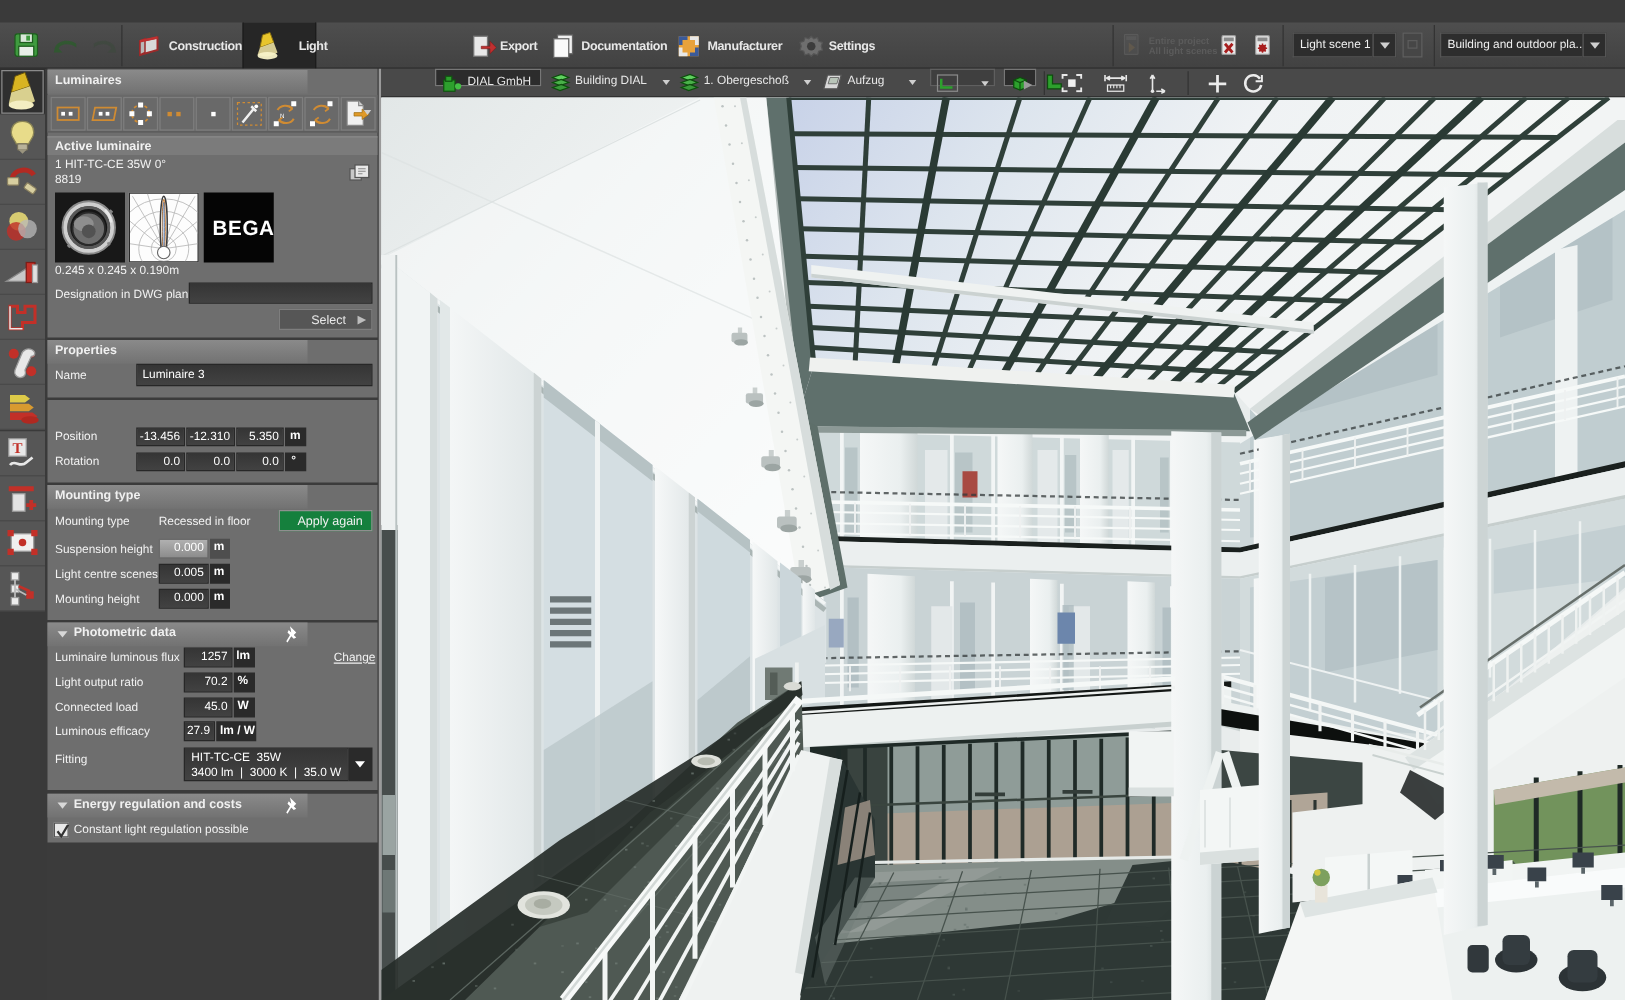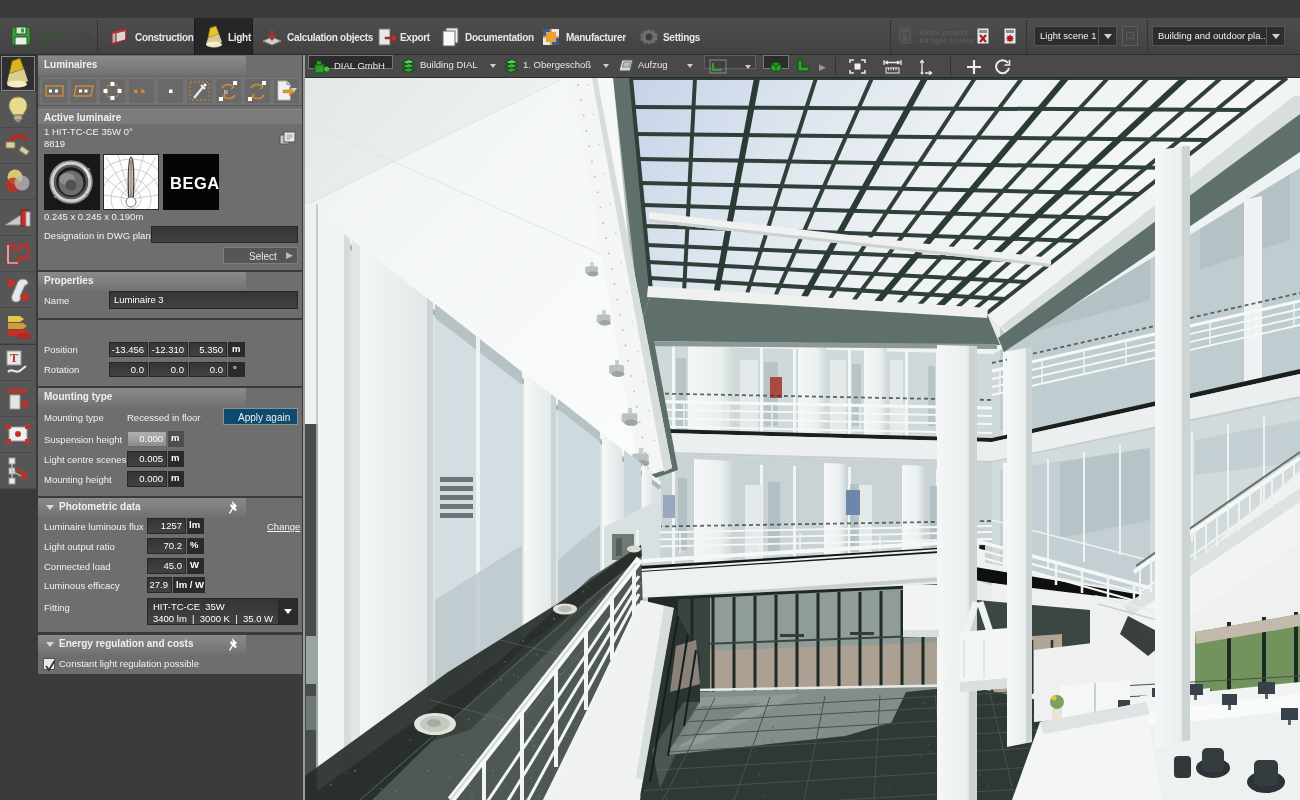--- a/index.html
+++ b/index.html
@@ -39,21 +39,21 @@
   color:#fff; font-size:9.5px; white-space:nowrap; }
 .dunit { position:absolute; background:#2a2a2a; color:#fff; font-size:9.5px; text-align:center; white-space:nowrap; }
 .num { text-align:right; padding-right:4px; }
 .pin { position:absolute; right:7px; top:3px; color:#fff; font-size:12px; }
 .arrowdn { display:inline-block; width:0; height:0; border-left:4px solid transparent;
   border-right:4px solid transparent; border-top:5px solid #cfcfcf; }
 
 
 #vtoolbar { position:absolute; left:305px; top:55px; width:995px; height:23px;
   background:#494949; border-bottom:1px solid #2a2a2a; color:#e8e8e8; font-size:9.5px; white-space:nowrap; }
-#vtoolbar .vi { position:absolute; top:0; height:14px; }
+#vtoolbar .vi { position:absolute; top:0; height:14px;margin-left:40px; }
 
 
 #viewport { position:absolute; left:305px; top:78px; width:995px; height:722px; background:#e9ecec; }
 #viewport svg { display:block; }
 </style>
 </head>
 <body>
 <div id="app">
 
 
@@ -82,31 +82,23 @@
       </svg>
       <span class="lbl" style="left:37px">Construction</span>
     </div>
 
     <div class="tab tabsel" style="left:194px;width:59px">
       <svg class="abs" style="left:7px;top:7px" width="24" height="24" viewBox="0 0 24 24">
         <path d="M8 3 L14 1 L17 9 L6 13 Z" fill="#e8c52c" stroke="#8a7010" stroke-width="0.8"></path>
         <path d="M6 13 L17 9 L20 17 Q13 22 4 19 Z" fill="#f5e9a8" opacity="0.85"></path>
         <ellipse cx="12" cy="19.5" rx="8" ry="3" fill="#f8f2c8" opacity="0.95"></ellipse>
       </svg>
-      <span class="lbl" style="left:33px">Light</span>
-    </div>
-
-    <div class="tab" style="left:253px;width:118px">
-      <svg class="abs" style="left:8px;top:10px" width="22" height="18" viewBox="0 0 22 18">
-        <path d="M2 13 L11 9 L20 13 L11 17 Z" fill="#d0d0d0" stroke="#888"></path>
-        <rect x="9.5" y="2" width="3" height="9" fill="#b03030"></rect>
-        <path d="M11 13 L7 8 L15 8 Z" fill="#b03030"></path>
-      </svg>
-      <span class="lbl" style="left:34px">Calculation objects</span>
-    </div>
+      <span class="lbl" style="left:44px">Light</span>
+    </div>
+
 
     <div class="tab" style="left:371px;width:62px">
       <svg class="abs" style="left:6px;top:9px" width="20" height="20" viewBox="0 0 20 20">
         <rect x="2" y="2" width="11" height="16" fill="#e8e8e8" stroke="#777"></rect>
         <path d="M8 10 L15 10 L15 6 L20 11 L15 16 L15 12 L8 12 Z" fill="#c03030" stroke="#7c1c1c" stroke-width="0.5"></path>
       </svg>
       <span class="lbl" style="left:29px">Export</span>
     </div>
 
     <div class="tab" style="left:433px;width:100px">
@@ -423,21 +415,21 @@
     <div class="dunit" style="left:191px;top:307px;width:17px;height:15px">
         <span class="abs" style="left:5px;top:1px;font-weight:bold">°</span>
       </div>
 
     <div class="psec" style="top:333px;height:108px"></div>
     <div class="phead" style="top:333px">
         <span class="t">Mounting type</span>
       </div>
     <span class="plbl" style="left:7px;top:357px">Mounting type</span>
     <span class="plbl" style="left:90px;top:357px">Recessed in floor</span>
-    <div class="abs" style="left:186px;top:353px;width:75px;height:17px;background:#0c4a6e;border:1px solid #8f8f8f">
+    <div class="abs" style="left:186px;top:353px;width:75px;height:17px;background:#15803d;border:1px solid #8f8f8f">
       <span class="abs" style="left:14px;top:3px;color:#f0f0f0;font-size:10px">Apply again</span>
     </div>
     <span class="plbl" style="left:7px;top:379px">Suspension height</span>
     <div class="abs num" style="left:90px;top:376px;width:40px;height:16px;background:linear-gradient(#b0b0b0,#8c8c8c);border:1px solid #6a6a6a;color:#fff;font-size:9.5px">
         <span class="abs" style="right:3px;top:1px">0.000</span>
       </div>
     <div class="abs" style="left:131px;top:376px;width:16px;height:16px;background:#4e4e4e;color:#fff;font-size:9.5px">
         <span class="abs" style="left:3px;top:1px;font-weight:bold">m</span>
       </div>
     <span class="plbl" style="left:7px;top:399px">Light centre scenes</span>

